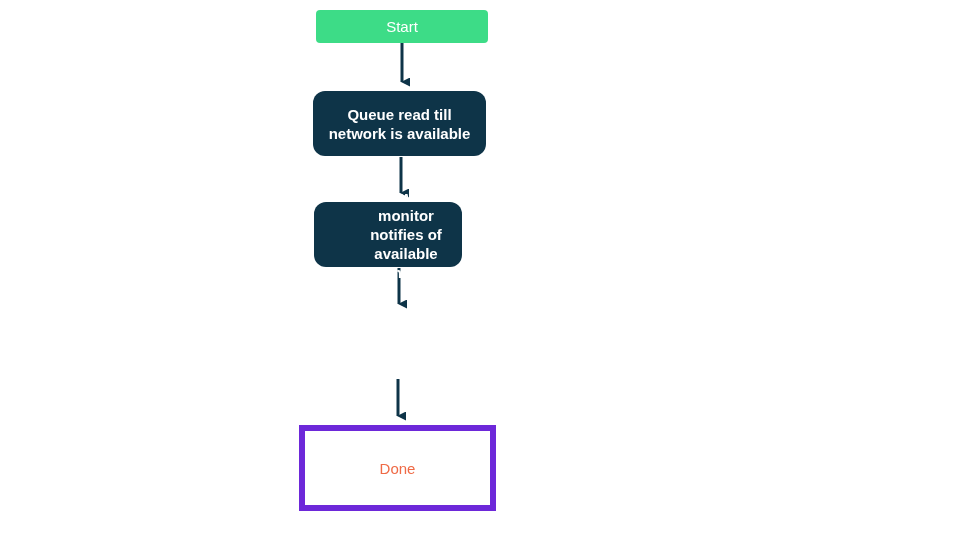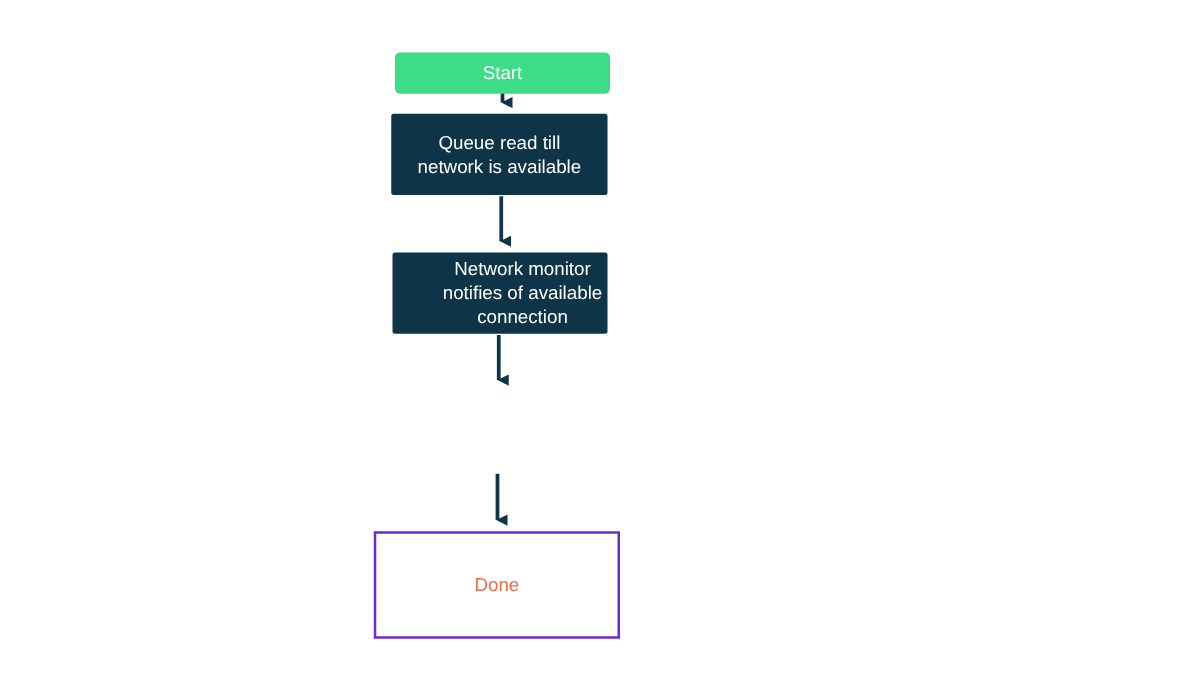--- a/index.html
+++ b/index.html
@@ -29,54 +29,54 @@
   }
   .node-start {
     left: 316px;
     top: 10px;
     width: 172px;
     height: 33px;
     background: #3ddc87;
     border-radius: 4px;
     color: #ffffff;
     font-size: 15px;
-    margin-top: 32px;
   }
   .node-process {
     background: #0e3448;
-    border-radius: 2px;
+    border-radius: 12px;
     color: #ffffff;
     font-size: 15px;
+    font-weight: bold;
   }
   .node-p1 {
     left: 313px;
     top: 91px;
     width: 173px;
     height: 65px;
   }
   .node-p2 {
     left: 314px;
     top: 202px;
-    width: 172px;
+    width: 148px;
     height: 65px;
     padding-left: 36px;
   }
   .node-p3 {
     left: 313px;
     top: 313px;
     width: 171px;
     height: 65px;
   }
   .node-done {
     left: 299px;
     top: 425px;
     width: 197px;
     height: 86px;
     background: #ffffff;
-    border: 2px solid #6d28d9;
+    border: 6px solid #6d28d9;
     border-radius: 0;
     color: #ef6a46;
     font-size: 15px;
   }
   .arrow {
     position: absolute;
     left: 0;
     top: 0;
     width: 960px;
     height: 540px;

